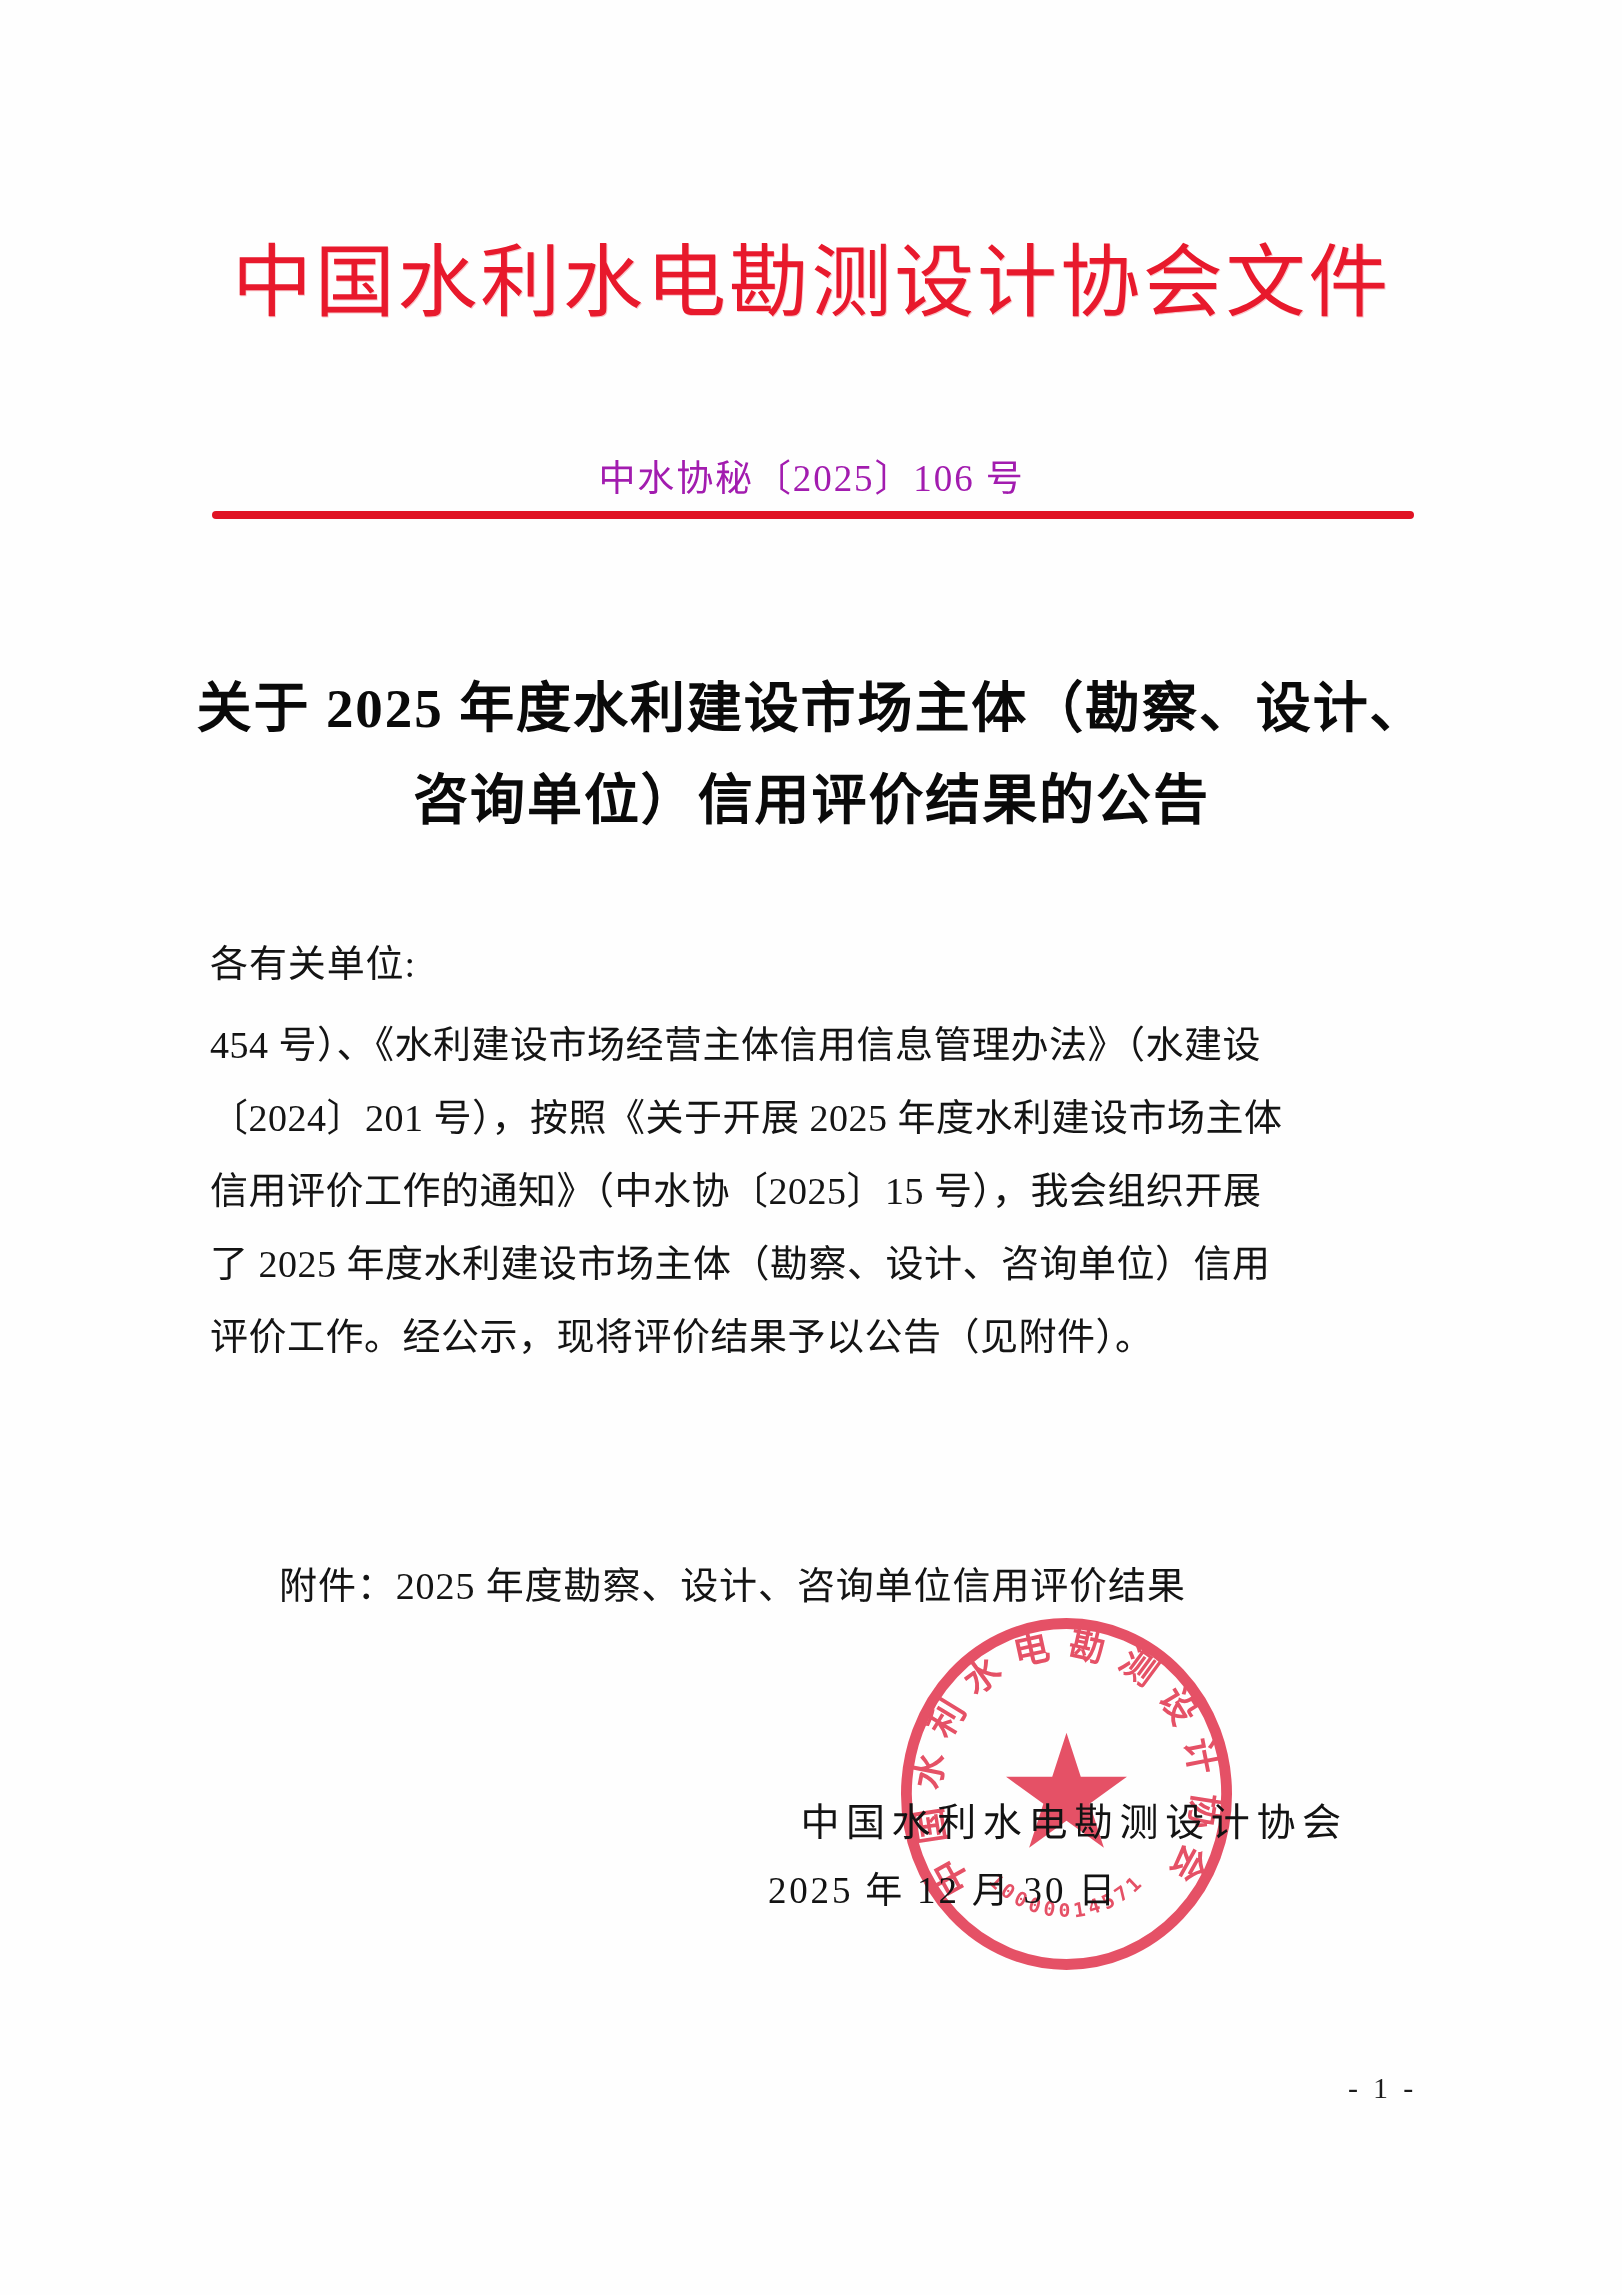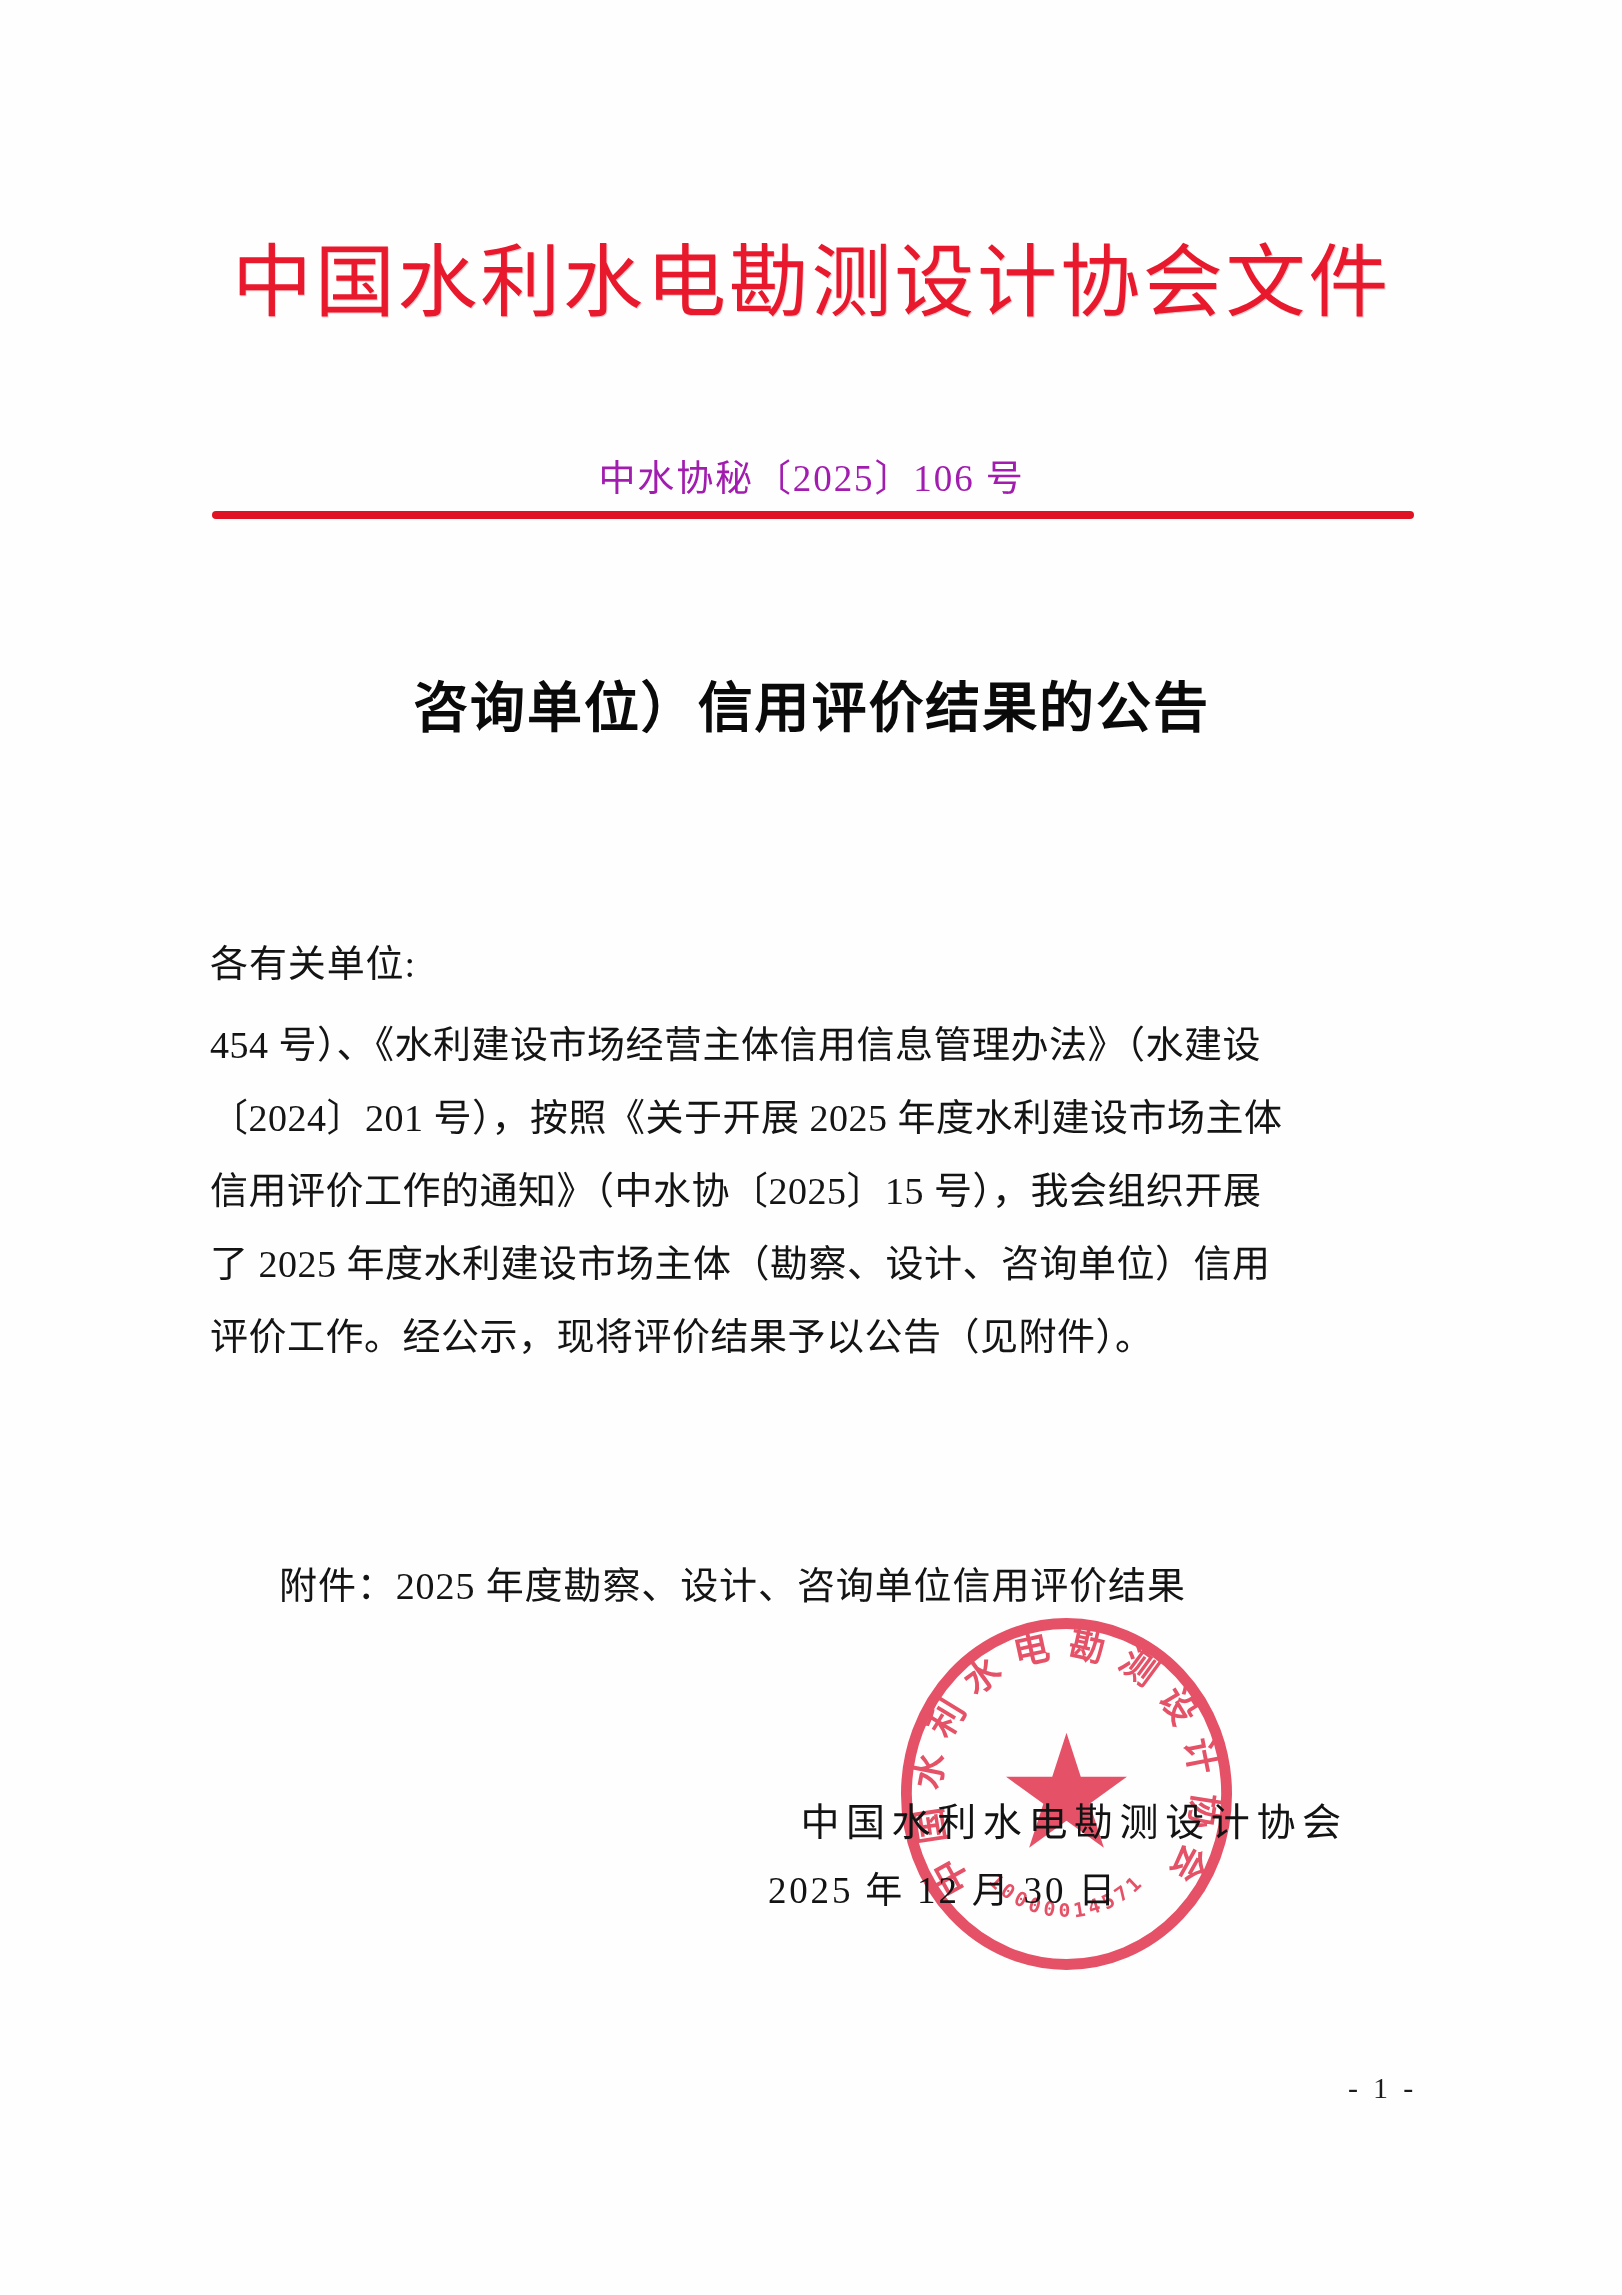--- a/index.html
+++ b/index.html
@@ -152,20 +152,21 @@
 
 <div id="page">
 
   <div class="org-title">中国水利水电勘测设计协会文件</div>
 
   <div class="doc-number">中水协秘〔2025〕106 号</div>
 
   <div class="red-divider"></div>
 
   <div class="main-title">
+    <div>关于 2025 年度水利建设市场主体（勘察、设计、</div>
     <div>咨询单位）信用评价结果的公告</div>
   </div>
 
   <div class="salutation">各有关单位:</div>
 
   <div class="paragraph">
     <div class="line">454 号）、《水利建设市场经营主体信用信息管理办法》（水建设</div>
     <div class="line">〔2024〕201 号），按照《关于开展 2025 年度水利建设市场主体</div>
     <div class="line">信用评价工作的通知》（中水协〔2025〕15 号），我会组织开展</div>
     <div class="line">了 2025 年度水利建设市场主体（勘察、设计、咨询单位）信用</div>

